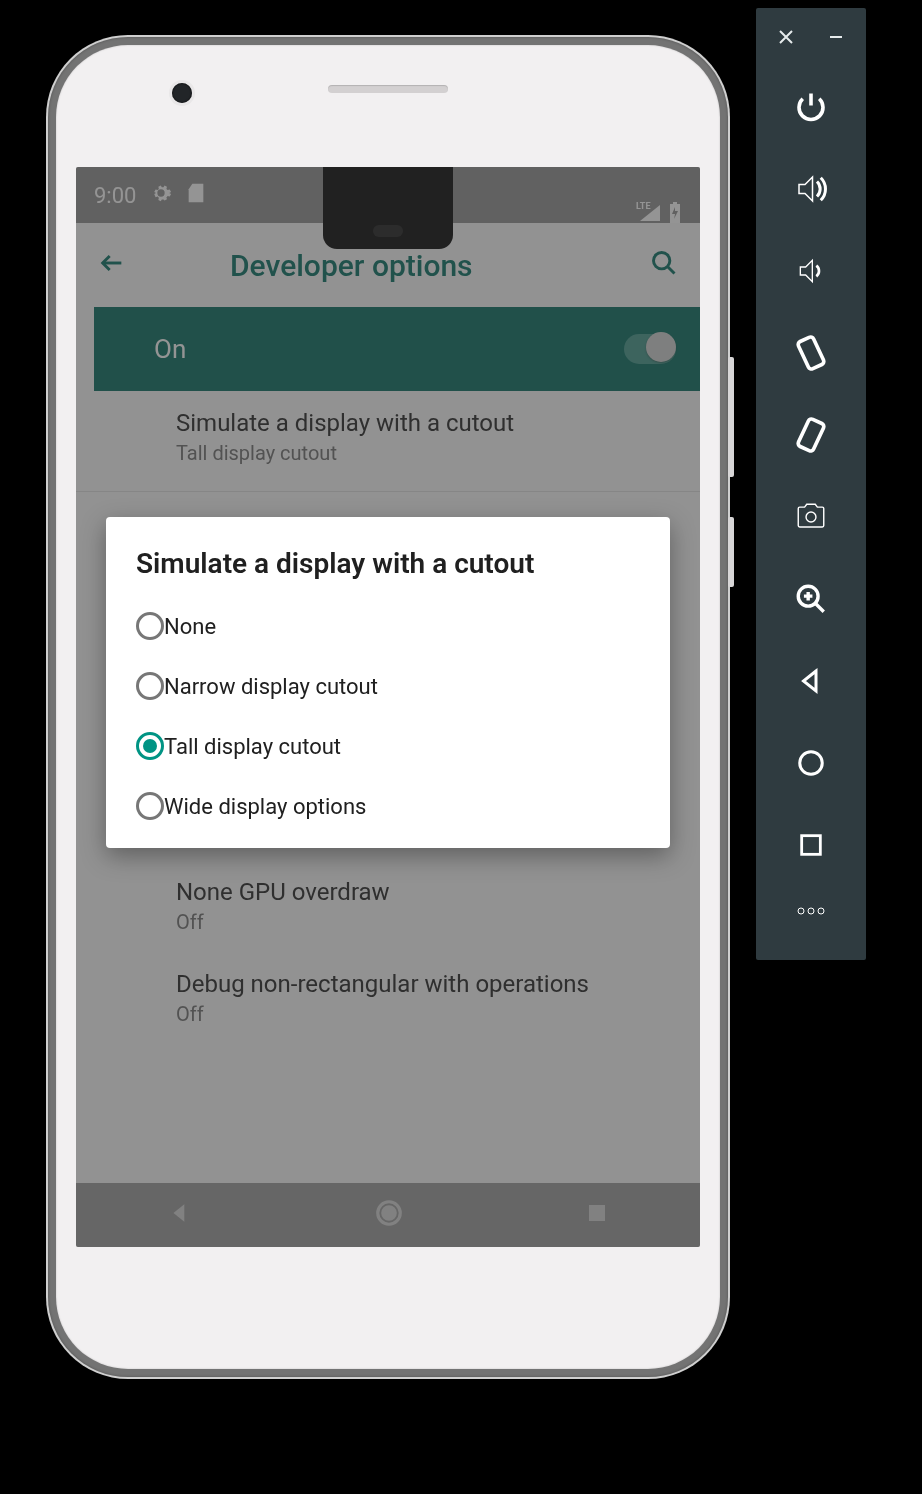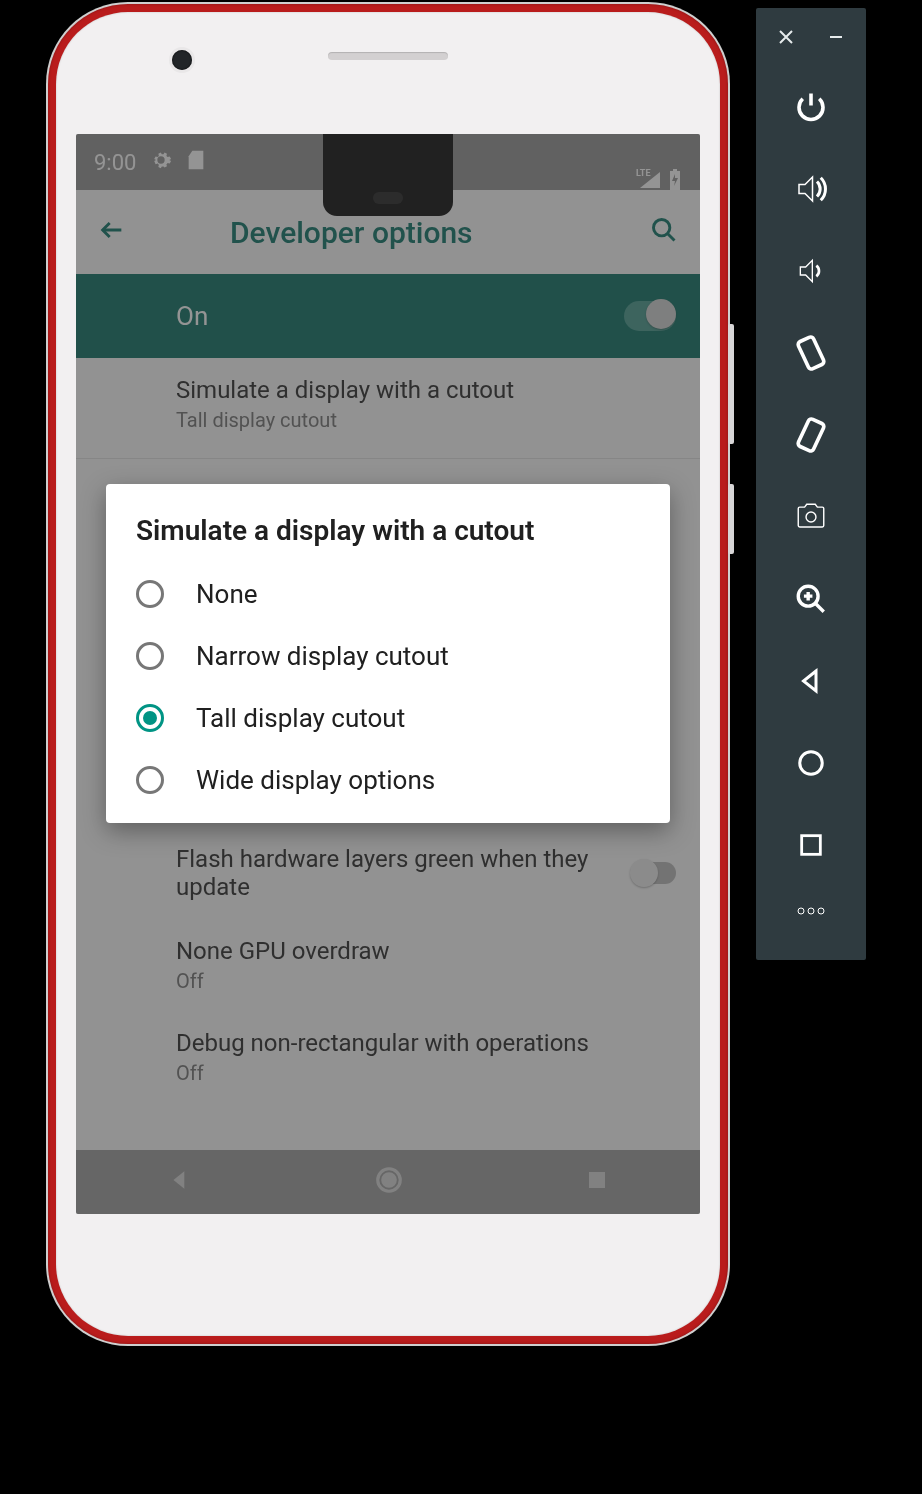--- a/index.html
+++ b/index.html
@@ -9,24 +9,24 @@
     width: 922px;
     height: 1494px;
     position: relative;
     overflow: hidden;
   }
 
   
   .phone {
     position: absolute;
     left: 48px;
-    top: 4px;
+    top: 37px;
     width: 680px;
     height: 1340px;
-    background: #b91c1c;
+    background: #737373;
     border-radius: 80px;
     box-shadow: inset 0 0 3px rgba(0,0,0,.3), 0 0 0 2px #cfcfcf;
     text-decoration: underline;
   }
   .phone-inner {
     position: absolute;
     left: 8px; right: 8px; top: 8px; bottom: 8px;
     background: #f2f0f1;
     border-radius: 72px;
     box-shadow: inset 0 0 2px rgba(0,0,0,.2);
@@ -119,22 +119,23 @@
   }
   .toolbar .title { font-size: 30px; font-weight: 500; color: #006d5f; margin-left: 72px; }
   .toolbar .search { margin-left: auto; }
 
   
   .master {
     background: #00695c;
     color: #fff;
     height: 84px;
     display: flex; align-items: center;
-    padding: 0 24px 0 100px;
+    padding: 0 24px 0 60px;
     font-size: 26px;
+    margin-left: 18px;
   }
   .switch {
     margin-left: auto;
     width: 52px; height: 30px; border-radius: 15px;
     background: #3e9488;
     position: relative;
   }
   .switch .knob {
     position: absolute; right: 0; top: -2px;
     width: 30px; height: 30px; border-radius: 50%;
@@ -180,23 +181,23 @@
     border-radius: 4px;
     padding: 30px 0 12px;
     box-shadow: 0 8px 24px rgba(0,0,0,.35);
     z-index: 20;
   }
   .dialog h2 {
     font-size: 28px; font-weight: 600; color: #202020;
     padding: 0 30px 16px;
   }
   .opt {
-    display: flex; align-items: center; gap: 32px;
+    display: flex; align-items: center; 
     padding: 16px 30px;
-    font-size: 26px; color: #202020;
+    font-size: 22px; color: #202020;
     cursor: pointer;
   }
   .radio {
     width: 28px; height: 28px; border: 3px solid #777; border-radius: 50%;
     display:flex; align-items:center; justify-content:center;
     flex-shrink:0;
   }
   .radio.sel { border-color: #009484; }
   .radio.sel::after {
     content:''; width: 14px; height: 14px; border-radius:50%; background:#009484;
@@ -371,28 +372,20 @@
 
     <div class="settings">
       <div class="row">
         <div class="t">Simulate a display with a cutout</div>
         <div class="s">Tall display cutout</div>
       </div>
       <div class="hr"></div>
 
       <div style="height:360px"></div>
 
-      <div class="row withtoggle">
-        <div class="txts">
-          <div class="t">Flash hardware layers green when they update</div>
-        </div>
-        <div class="toggle-off">
-            <div class="knob"></div>
-          </div>
-      </div>
 
       <div class="row">
         <div class="t">None GPU overdraw</div>
         <div class="s">Off</div>
       </div>
 
       <div class="row">
         <div class="t">Debug non-rectangular with operations</div>
         <div class="s">Off</div>
       </div>

